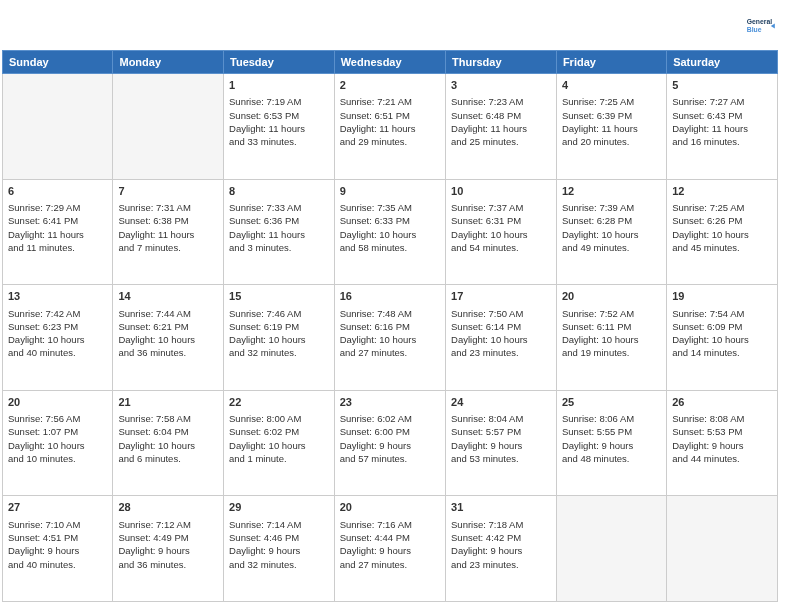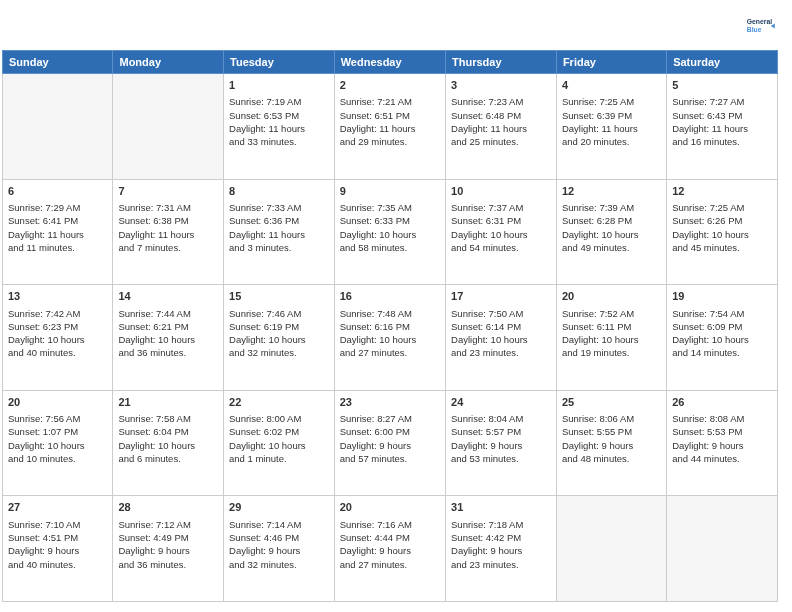--- a/index.html
+++ b/index.html
@@ -274,21 +274,21 @@
           </td>
           <td>
             <span class="day-num">22</span>
             <div>Sunrise: 8:00 AM</div>
             <div>Sunset: 6:02 PM</div>
             <div>Daylight: 10 hours</div>
             <div>and 1 minute.</div>
           </td>
           <td>
             <span class="day-num">23</span>
-            <div>Sunrise: 8:27 AM</div>
+            <div>Sunrise: 6:02 AM</div>
             <div>Sunset: 6:00 PM</div>
             <div>Daylight: 9 hours</div>
             <div>and 57 minutes.</div>
           </td>
           <td>
             <span class="day-num">24</span>
             <div>Sunrise: 8:04 AM</div>
             <div>Sunset: 5:57 PM</div>
             <div>Daylight: 9 hours</div>
             <div>and 53 minutes.</div>

